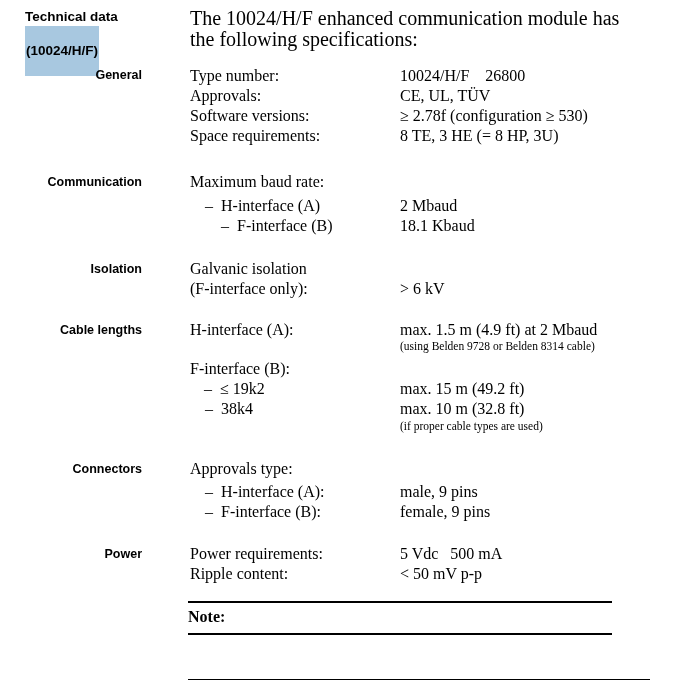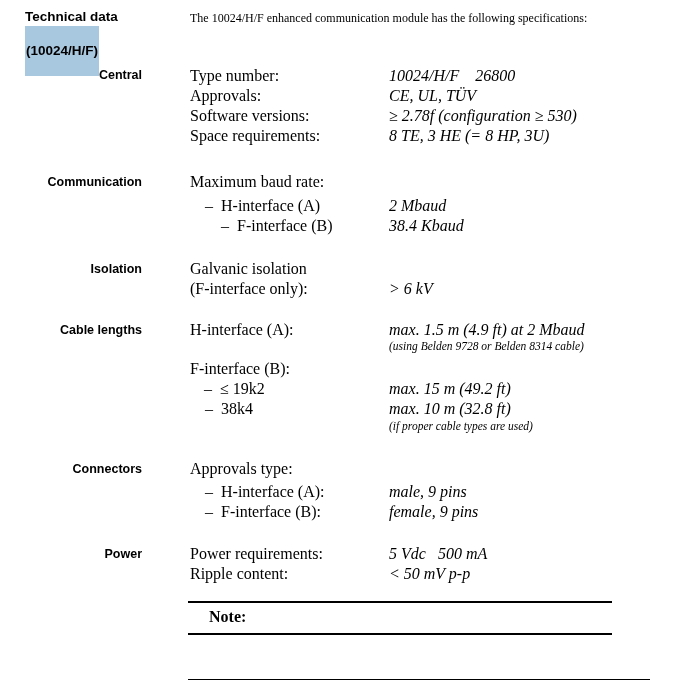--- a/index.html
+++ b/index.html
@@ -40,25 +40,24 @@
   }
   .mid-col {
     position: absolute;
     left: 190px;
     font-size: 16px;
     line-height: 20.5px;
     white-space: pre;
   }
   .val-col {
     position: absolute;
-    left: 389px;
+    left: 400px;
     font-size: 16px;
     line-height: 20.5px;
     white-space: pre;
-    font-style: italic;
   }
   .small-note {
     font-size: 11.5px;
     line-height: 15px;
     white-space: pre;
   }
 
   
   #heading-block {
     position: absolute;
@@ -76,21 +75,21 @@
     background: #a8c8e0;
     padding: 16px 1px;
   }
 
   
   #intro-paragraph {
     position: absolute;
     left: 190px;
     top: 8px;
     width: 445px;
-    font-size: 12px;
+    font-size: 20px;
     line-height: 20.5px;
   }
 
   
   #note-block {
     position: absolute;
     left: 188px;
     top: 601px;
     width: 424px;
   }
@@ -100,21 +99,20 @@
     width: 424px;
   }
   #note-body {
     padding: 4px 0 5px 0;
     font-size: 16px;
     line-height: 20.5px;
   }
   #note-title {
     font-weight: bold;
     display: block;
-    margin-left: 21px;
   }
   #note-text { display: block; }
   #rule-bottom-thin {
     position: absolute;
     left: 188px;
     top: 679px;
     width: 462px;
     height: 0;
     border-top: 1.4px solid #000;
   }
@@ -125,38 +123,38 @@
 <div class="page">
 
   <div id="heading-block">
     <span id="heading-line1">Technical data</span>
     <span id="heading-line2">(10024/H/F)</span>
   </div>
 
   <div id="intro-paragraph">The 10024/H/F enhanced communication module has the following specifications:</div>
 
   <div class="row">
-    <div class="label-col" style="top:67px;">Central</div>
+    <div class="label-col" style="top:67px;">General</div>
     <div class="mid-col" style="top:66px;">Type number:</div>
     <div class="val-col" style="top:66px;">10024/H/F    26800</div>
     <div class="mid-col" style="top:86px;">Approvals:</div>
     <div class="val-col" style="top:86px;">CE, UL, TÜV</div>
     <div class="mid-col" style="top:106px;">Software versions:</div>
     <div class="val-col" style="top:106px;">≥ 2.78f (configuration ≥ 530)</div>
     <div class="mid-col" style="top:126px;">Space requirements:</div>
     <div class="val-col" style="top:126px;">8 TE, 3 HE (= 8 HP, 3U)</div>
   </div>
 
   <div class="row">
     <div class="label-col" style="top:174px;">Communication</div>
     <div class="mid-col" style="top:172px;">Maximum baud rate:</div>
     <div class="mid-col" style="top:196px; left:205px;text-align:right;">–  H-interface (A)</div>
     <div class="val-col" style="top:196px;">2 Mbaud</div>
     <div class="mid-col" style="top:216px; left:205px;margin-left:16px;">–  F-interface (B)</div>
-    <div class="val-col" style="top:216px;">38.4 Kbaud</div>
+    <div class="val-col" style="top:216px;">18.1 Kbaud</div>
   </div>
 
   <div class="row">
     <div class="label-col" style="top:261px;">Isolation</div>
     <div class="mid-col" style="top:259px;">Galvanic isolation</div>
     <div class="mid-col" style="top:279px;">(F-interface only):</div>
     <div class="val-col" style="top:279px;">&gt; 6 kV</div>
   </div>
 
   <div class="row">

